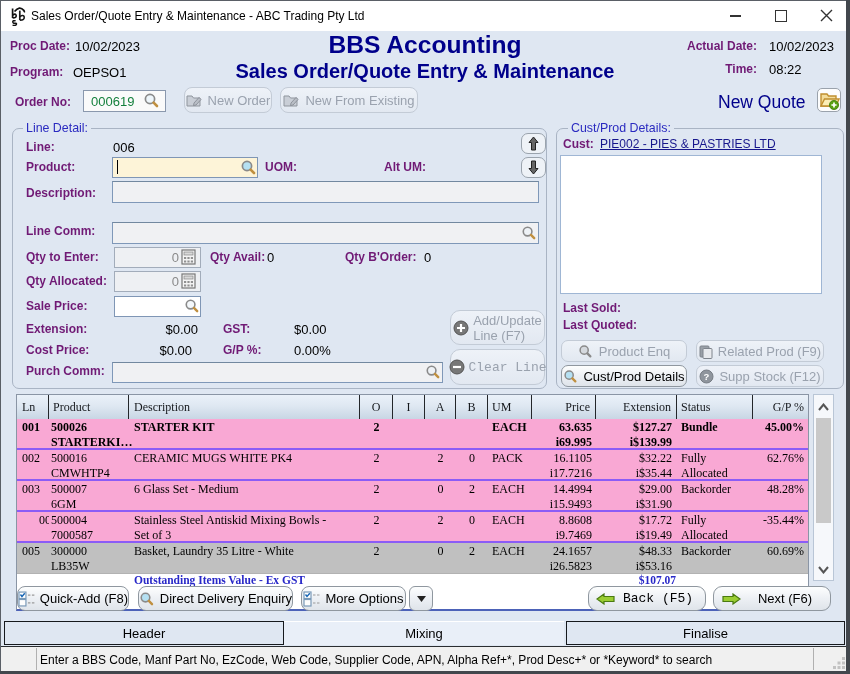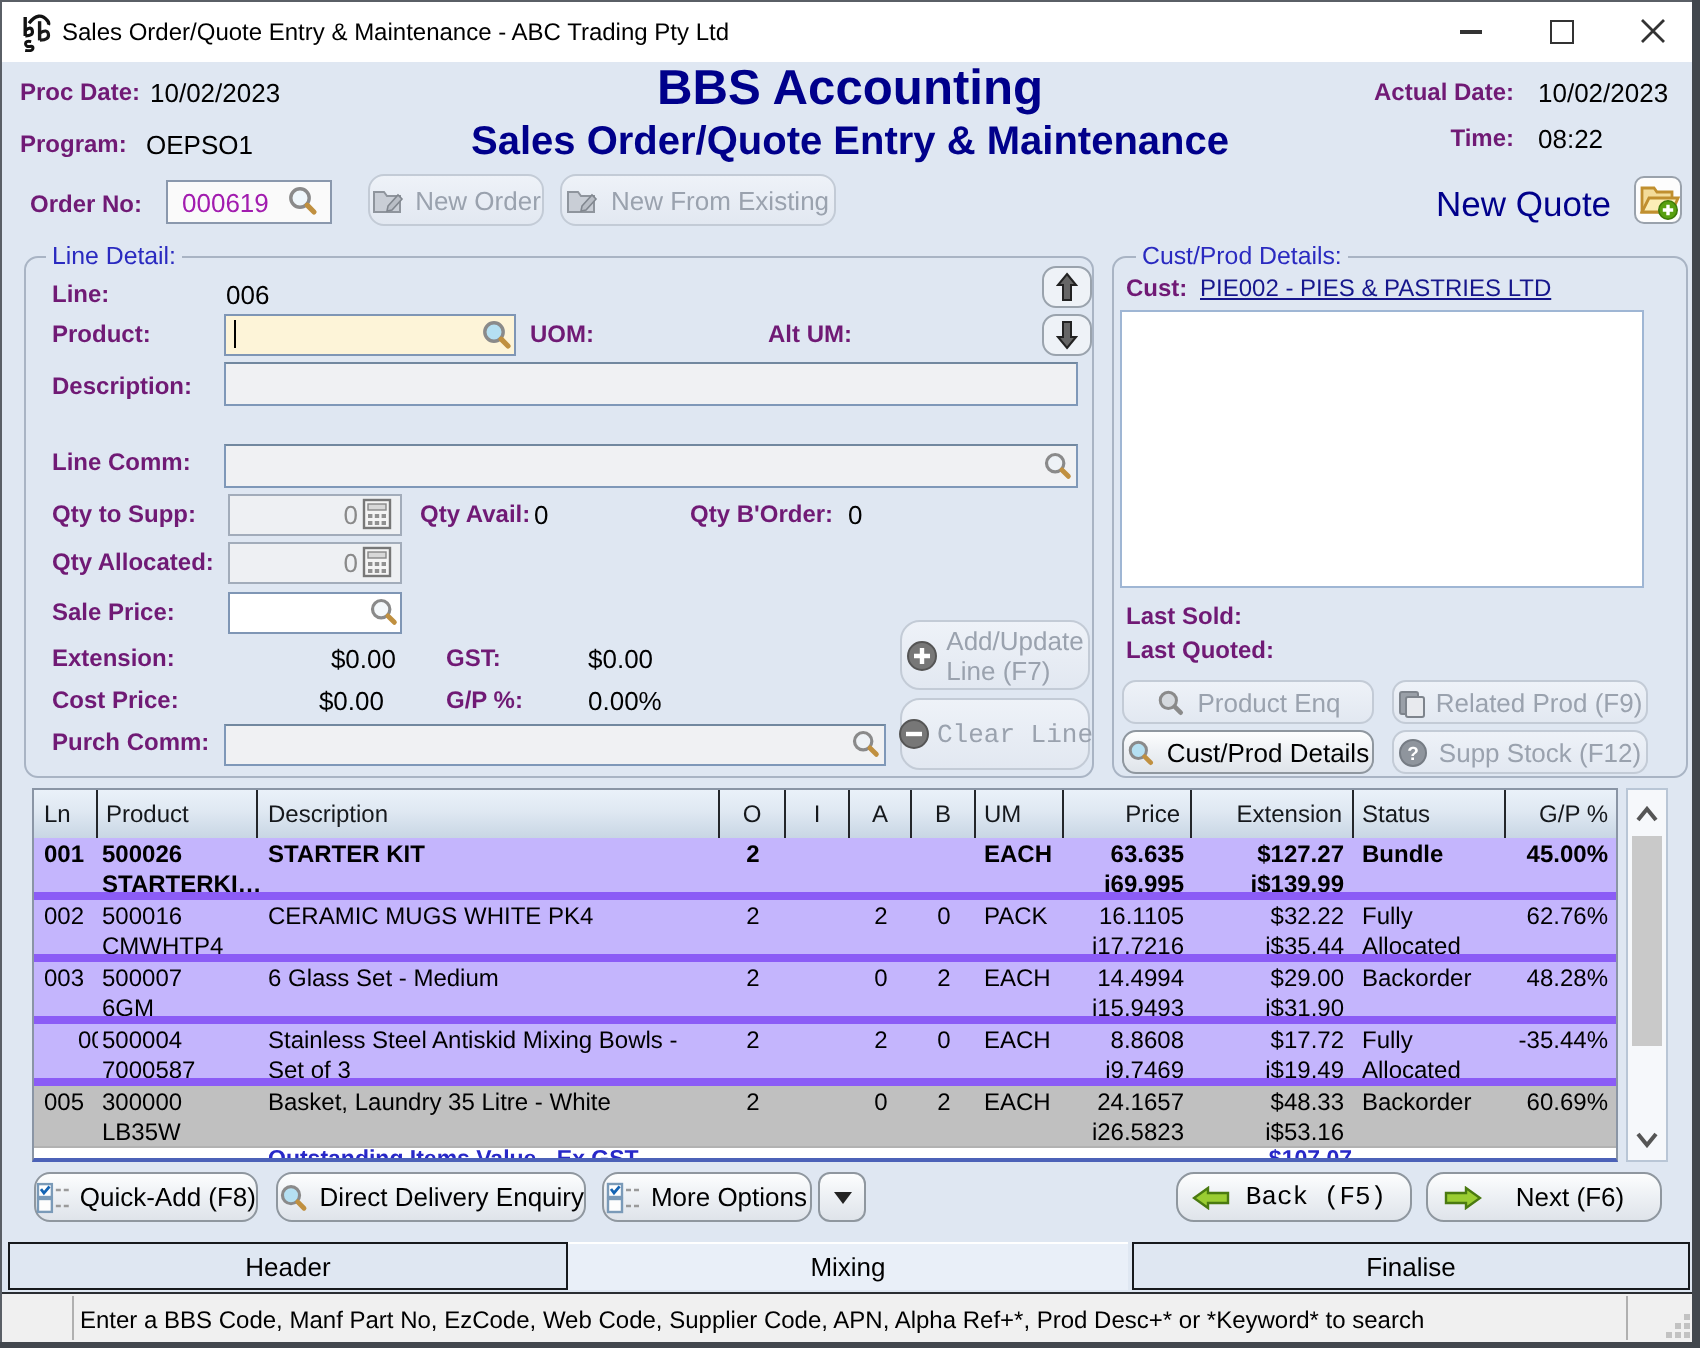--- a/index.html
+++ b/index.html
@@ -12,22 +12,22 @@
   .fld{position:absolute;border:1px solid #7f98b8;border-top-color:#72889f;background:#f0f1f3;box-sizing:border-box;}
   .grp{position:absolute;border:1px solid #a9b4c4;border-radius:7px;box-sizing:border-box;}
   .grplbl{position:absolute;font-size:12.4px;color:#2a2ac0;background:#dfe7f2;padding:0 3px;white-space:nowrap;}
   .btn{position:absolute;box-sizing:border-box;border:1px solid #8f979f;border-radius:8px;
        background:linear-gradient(#fdfefe,#eef1f5 45%,#dfe4ea);display:flex;align-items:center;
        justify-content:center;font-size:13px;color:#000;white-space:nowrap;}
   .btn.dis{border:1px solid #c3cbd6;background:linear-gradient(#eef2f8,#e2e8f1);color:#9aa2ae;}
   .hrow{display:flex;height:24px;background:linear-gradient(#eaf1f9,#dfe8f2 45%,#c8d6e4);}
   .hc{box-sizing:border-box;border-right:1px solid #23262a;font-size:12px;color:#15181c;
       display:flex;align-items:center;height:24px;flex:none;}
-  .row{display:flex;height:31px;background:#c4b5fd;box-sizing:border-box;
-       border-bottom:4px solid #8b5cf6;}
+  .row{display:flex;height:31px;background:#f9a8d4;box-sizing:border-box;
+       border-bottom:2px solid #8b5cf6;}
   .c{box-sizing:border-box;flex:none;font-size:12px;line-height:15px;padding-top:1px;
      overflow:hidden;white-space:pre;color:#000;}
   .rt{text-align:right;}
   .ctr{text-align:center;}
 </style>
 </head>
 <body>
 
 <div class="abs" style="left:0;top:0;width:850px;height:31px;background:#fff;"></div>
 <div class="abs" style="left:10px;top:7px;width:18px;height:19px;">
@@ -55,21 +55,21 @@
 <div class="abs navy" style="left:0;top:31px;width:850px;text-align:center;font-size:24.6px;font-weight:bold;">BBS Accounting</div>
 <div class="abs navy" style="left:0;top:60px;width:850px;text-align:center;font-size:20px;font-weight:bold;">Sales Order/Quote Entry &amp; Maintenance</div>
 
 <div class="lbl" style="left:687px;top:39px;width:70px;text-align:right;">Actual Date:</div>
 <div class="val" style="left:769px;top:39px;">10/02/2023</div>
 <div class="lbl" style="left:687px;top:62px;width:70px;text-align:right;">Time:</div>
 <div class="val" style="left:769px;top:62px;">08:22</div>
 
 <div class="lbl" style="left:15px;top:95px;">Order No:</div>
 <div class="fld" style="left:83px;top:90px;width:83px;height:22px;background:#fafafa;border-color:#8a98ad;"></div>
-<div class="abs" style="left:91px;top:94px;font-size:13px;color:#a21caf;">000619</div>
+<div class="abs" style="left:91px;top:94px;font-size:13px;color:#15803d;">000619</div>
 <div class="abs" style="left:143px;top:92px;">
 <svg width="17" height="17" viewBox="0 0 17 17">
       <circle cx="7" cy="7" r="4.6" fill="#eef6fb" stroke="#8a8a8a" stroke-width="1.7"></circle>
       <line x1="10.6" y1="10.6" x2="14" y2="14" stroke="#c09040" stroke-width="2.6" stroke-linecap="round"></line>
     </svg>
 </div>
 
 <div class="btn dis" style="left:184px;top:87px;width:88px;height:26px;">
  <svg width="17" height="15" viewBox="0 0 17 15" style="margin-right:5px;">
   <path d="M1 3 L6 3 L7.5 5 L14 5 L14 13 L1 13 Z" fill="#c9ced6" stroke="#8f959d" stroke-width="1"></path>
@@ -127,21 +127,21 @@
 
 <div class="lbl" style="left:26px;top:224px;">Line Comm:</div>
 <div class="fld" style="left:112px;top:222px;width:427px;height:22px;"></div>
 <div class="abs" style="left:521px;top:225px;">
 <svg width="16" height="16" viewBox="0 0 17 17">
       <circle cx="7" cy="7" r="4.6" fill="#eef2f6" stroke="#8a8a8a" stroke-width="1.7"></circle>
       <line x1="10.6" y1="10.6" x2="14" y2="14" stroke="#c09040" stroke-width="2.6" stroke-linecap="round"></line>
     </svg>
 </div>
 
-<div class="lbl" style="left:26px;top:250px;">Qty to Supp:</div>
+<div class="lbl" style="left:26px;top:250px;">Qty to Enter:</div>
 <div class="fld" style="left:114px;top:247px;width:87px;height:21px;background:#eef0f3;border-color:#a2acba;"></div>
 <div class="abs" style="left:155px;top:250px;width:24px;text-align:right;font-size:13px;color:#8a8a8a;">0</div>
 <div class="abs" style="left:181px;top:249px;">
 <svg width="15" height="16" viewBox="0 0 15 16">
       <rect x="1" y="1" width="13" height="14" fill="#f4f4f4" stroke="#777" stroke-width="1.2"></rect>
       <rect x="3" y="3" width="9" height="3" fill="#d8d8d8" stroke="#888" stroke-width="0.7"></rect>
       <g fill="#909090">
         <rect x="3" y="8" width="2.2" height="2"></rect>
         <rect x="6.4" y="8" width="2.2" height="2"></rect>
         <rect x="9.8" y="8" width="2.2" height="2"></rect>
@@ -241,21 +241,21 @@
       <line x1="10.6" y1="10.6" x2="14" y2="14" stroke="#c09040" stroke-width="2.6" stroke-linecap="round"></line>
     </svg>
  Cust/Prod Details</div>
 <div class="btn dis" style="left:696px;top:365px;width:128px;height:22px;border-radius:7px;">
  <svg width="15" height="15" viewBox="0 0 15 15" style="margin-right:5px;">
       <circle cx="7.5" cy="7.5" r="6.5" fill="#8f959d" stroke="#767c84" stroke-width="1"></circle>
       <text x="7.5" y="11" font-size="9.5" font-weight="bold" fill="#fff" text-anchor="middle" font-family="Liberation Sans">?</text>
     </svg>
  Supp Stock (F12)</div>
 
-<div id="tablebox" class="abs" style="left:16px;top:394px;width:793px;height:187px;border:1px solid #8a95a5;border-bottom:2px solid #4c62b8;box-sizing:border-box;background:#fff;overflow:hidden;">
+<div id="tablebox" class="abs" style="left:16px;top:394px;width:793px;height:217px;border:1px solid #8a95a5;border-bottom:2px solid #4c62b8;box-sizing:border-box;background:#fff;overflow:hidden;font-family:Liberation Serif, serif;">
  <div class="hrow">
   <div class="hc" style="width:32px;padding-left:5px;">Ln</div>
   <div class="hc" style="width:80px;padding-left:4px;">Product</div>
   <div class="hc" style="width:231px;padding-left:5px;">Description</div>
   <div class="hc ctr" style="width:33px;justify-content:center;">O</div>
   <div class="hc ctr" style="width:32px;justify-content:center;">I</div>
   <div class="hc ctr" style="width:31px;justify-content:center;">A</div>
   <div class="hc ctr" style="width:32px;justify-content:center;">B</div>
   <div class="hc" style="width:44px;padding-left:4px;">UM</div>
   <div class="hc" style="width:64px;justify-content:flex-end;padding-right:5px;">Price</div>

